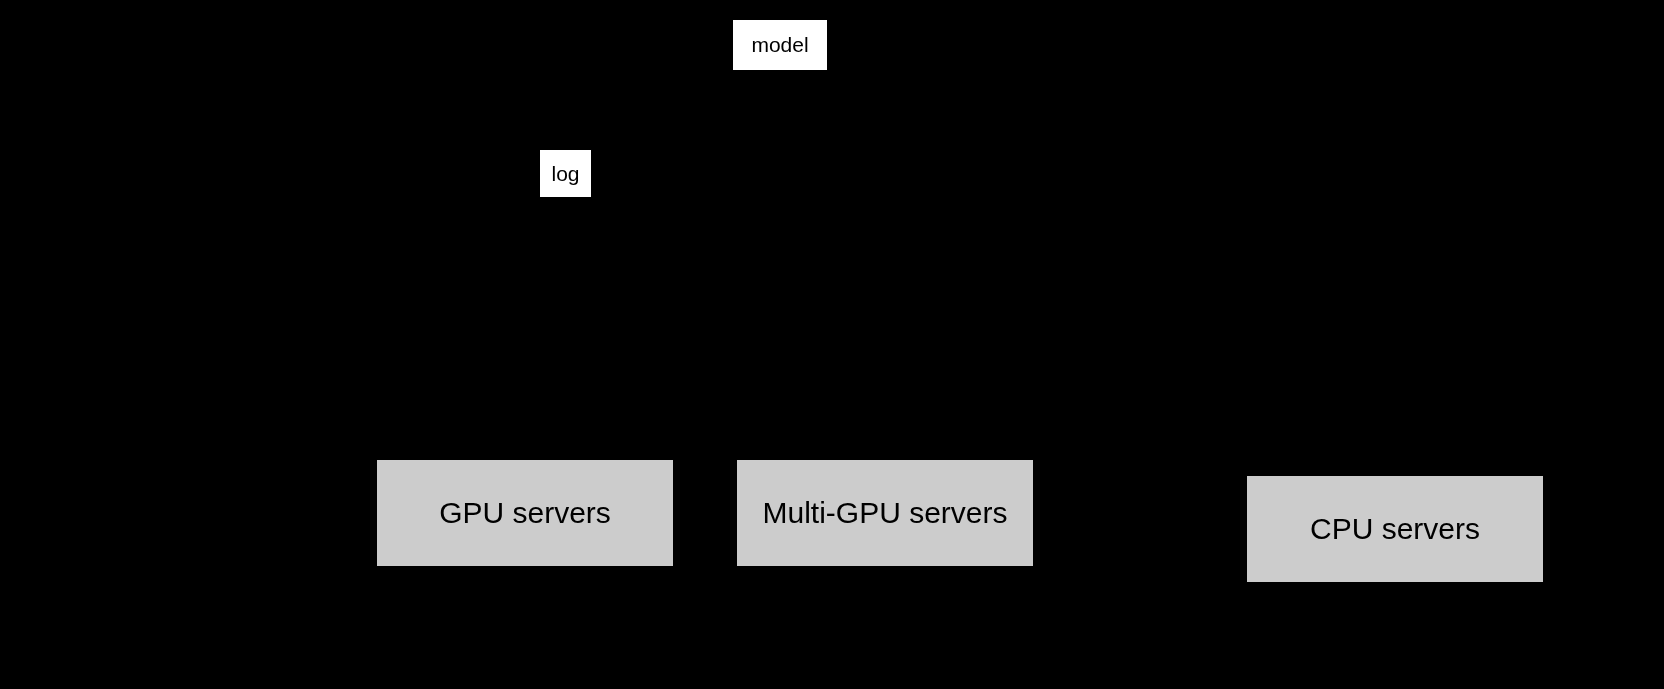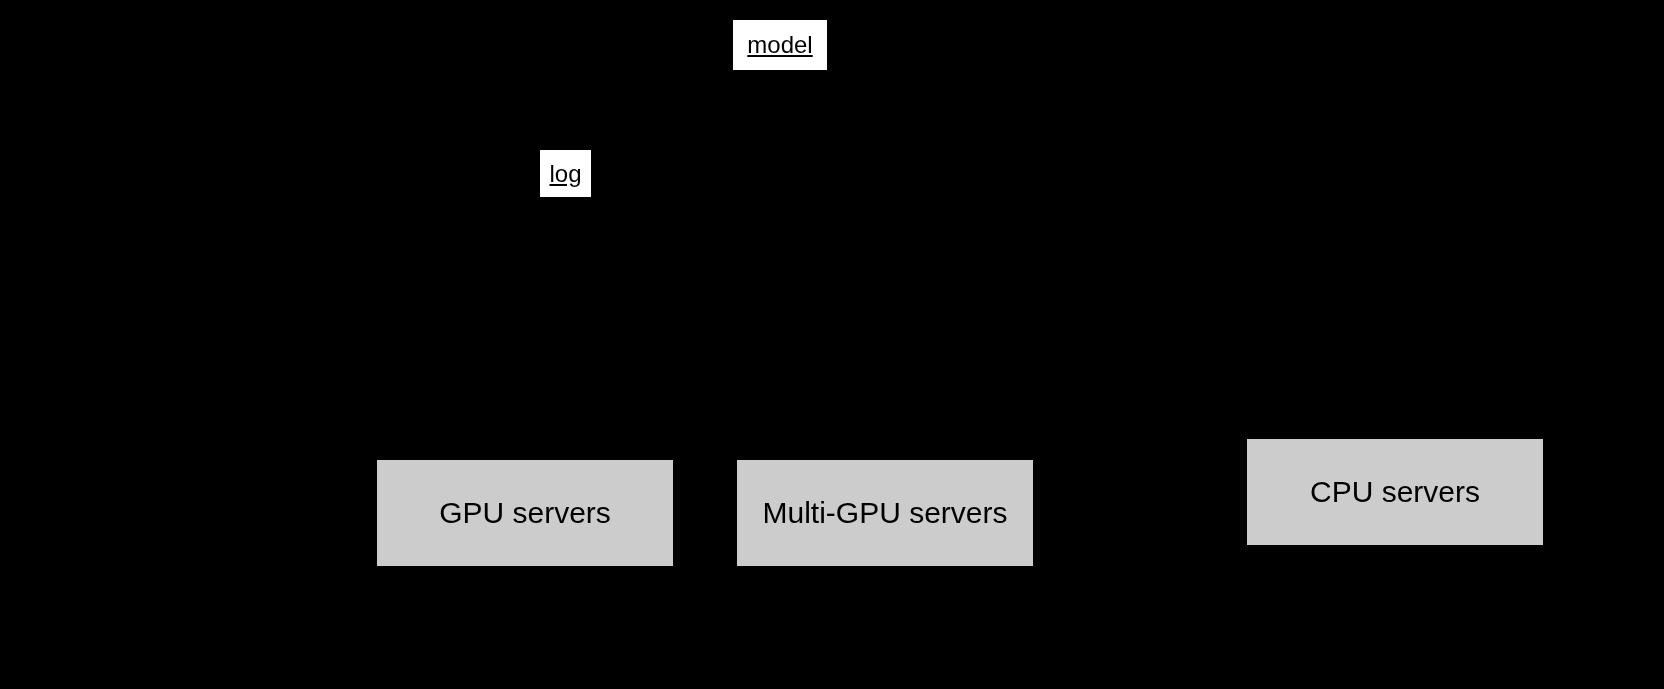--- a/index.html
+++ b/index.html
@@ -24,22 +24,21 @@
     display: flex;
     align-items: center;
     justify-content: center;
     box-sizing: border-box;
     border: 1px solid #000000;
     color: #000000;
     white-space: nowrap;
   }
   .node--white {
     background: #ffffff;
-    font-size: 24px;
-    text-decoration: underline;
+    font-size: 21px;
   }
   .node--gray {
     background: #cccccc;
     font-size: 30px;
   }
   #node-model {
     left: 732px;
     top: 19px;
     width: 96px;
     height: 52px;
@@ -58,21 +57,21 @@
     height: 108px;
   }
   #node-multi-gpu {
     left: 736px;
     top: 459px;
     width: 298px;
     height: 108px;
   }
   #node-cpu {
     left: 1246px;
-    top: 438px;
+    top: 475px;
     width: 298px;
     height: 108px;
   }
 </style>
 </head>
 <body>
 
 <div class="canvas">
 
   <div class="node node--white" id="node-model">

